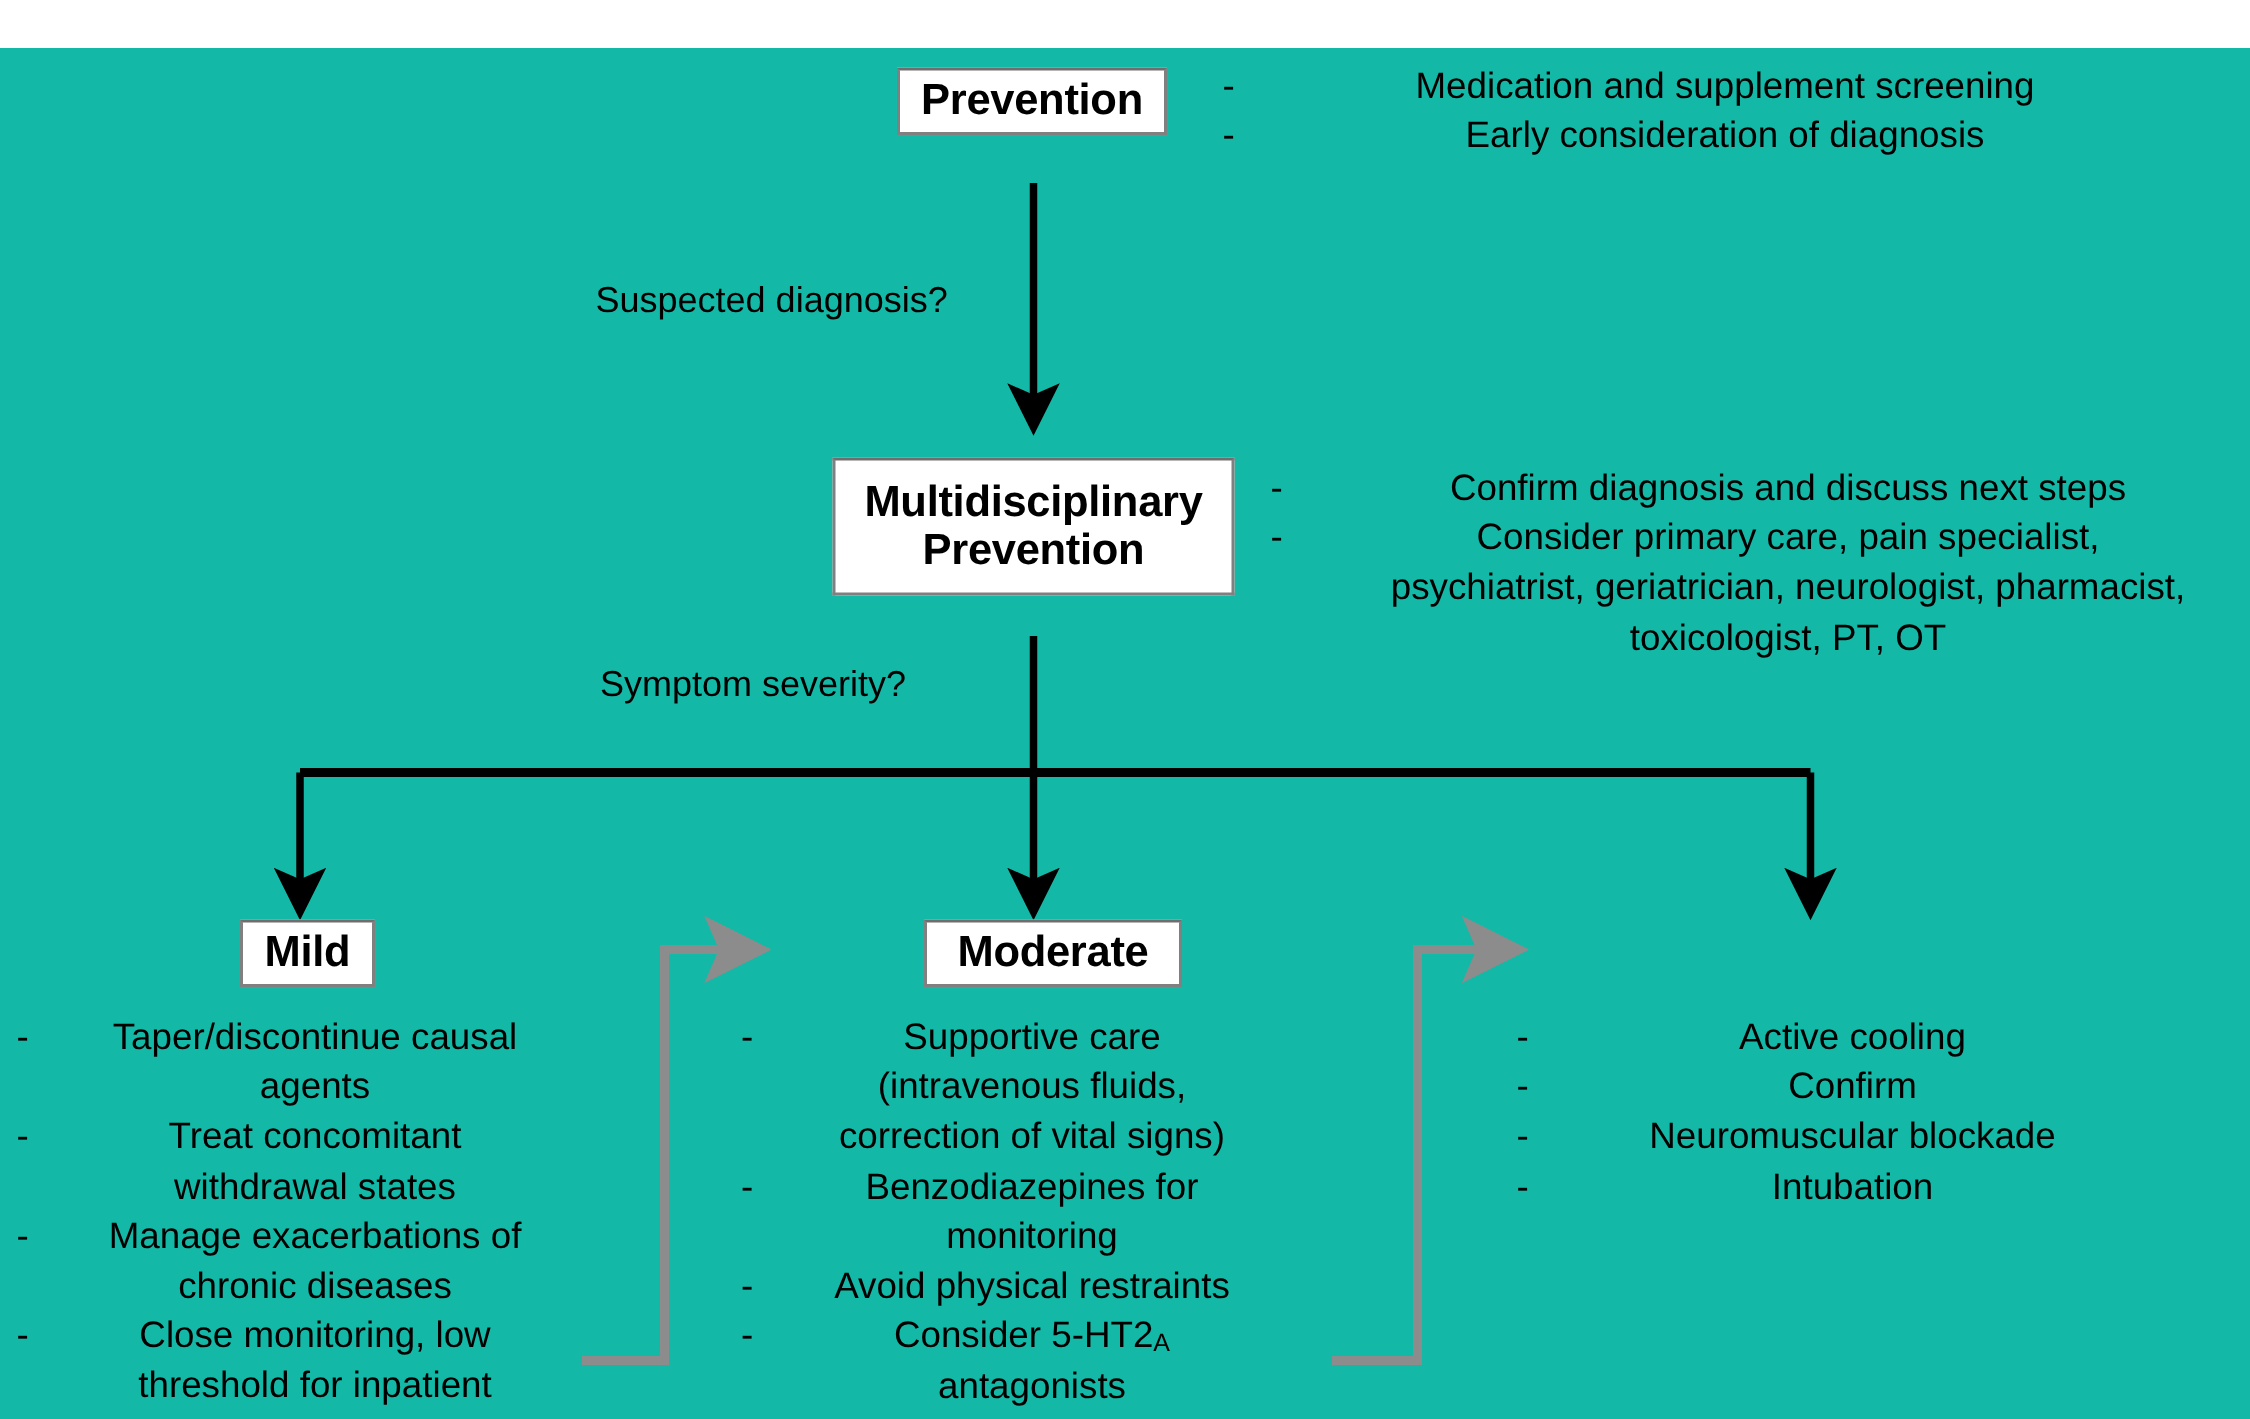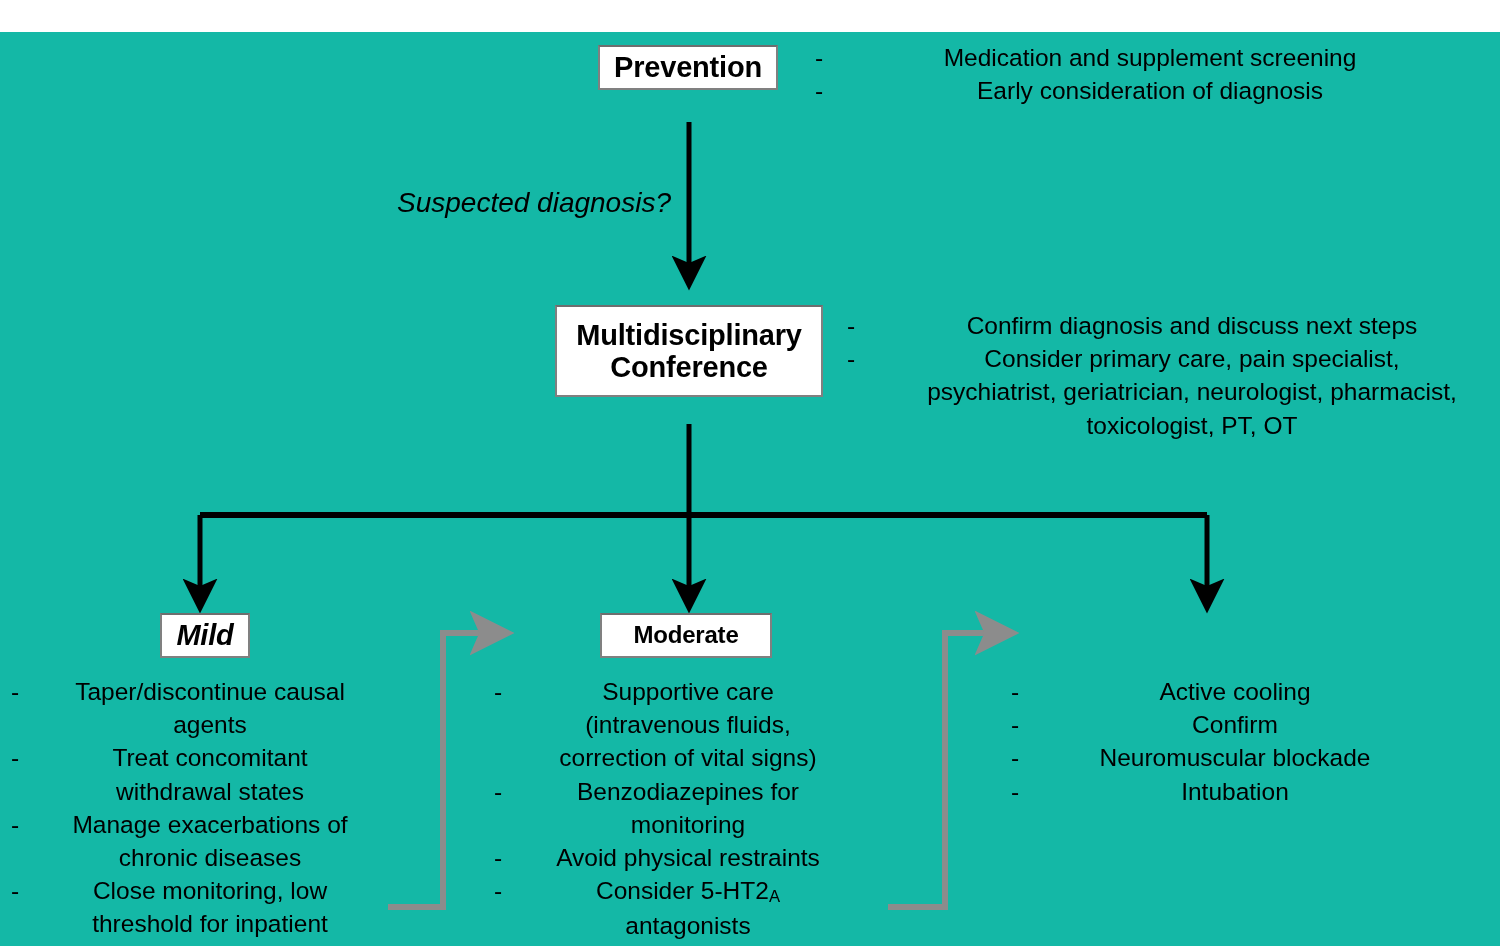--- a/index.html
+++ b/index.html
@@ -45,25 +45,24 @@
     left: 598px; top: 13px; width: 180px; height: 45px;
     font-size: 29px;
   }
   #box-conference {
     left: 555px; top: 273px; width: 268px; height: 92px;
     font-size: 29px;
   }
   #box-mild {
     left: 160px; top: 581px; width: 90px; height: 45px;
     font-size: 29px;
-    font-style: italic;
   }
   #box-moderate {
-    left: 600px; top: 581px; width: 172px; height: 45px;
-    font-size: 24px;
+    left: 616px; top: 581px; width: 172px; height: 45px;
+    font-size: 29px;
   }
   #box-severe {
     left: 1136px; top: 581px; width: 140px; height: 45px;
     font-size: 29px;
   }
 
   
   .bullets {
     position: absolute;
     font-size: 24.5px;
@@ -94,22 +93,21 @@
   #bullets-mild       { left: 11px;  top: 643px; width: 370px; }
   #bullets-moderate   { left: 494px; top: 643px; width: 360px; }
   #bullets-severe     { left: 1011px; top: 643px; width: 420px; }
 
   #bullets-conference .b-dash { width: 30px; }
   #bullets-prevention .b-dash { width: 30px; }
 
   
   .edge-label {
     position: absolute;
-    font-style: italic;
-    font-size: 28px;
+    font-size: 24px;
     color: #000000;
     white-space: nowrap;
   }
   #label-suspected { left: 397px; top: 155px; }
   #label-severity  { left: 400px; top: 411px; }
 
   
   #connectors {
     position: absolute;
     left: 0; top: 0;
@@ -163,34 +161,35 @@
       <path d="M 888 875 L 945 875 L 945 601 L 997 601" fill="none" stroke="#8c8c8c" stroke-width="6" marker-end="url(#arrow-gray)"></path>
     </g>
   </svg>
 
   <div class="node-box" id="box-prevention">
     <span class="node-label">Prevention</span>
   </div>
 
   <div class="node-box" id="box-conference">
     <span class="node-label">Multidisciplinary
-Conference</span>
+Prevention</span>
   </div>
 
   <div class="node-box" id="box-mild">
     <span class="node-label">Mild</span>
   </div>
 
   <div class="node-box" id="box-moderate">
     <span class="node-label">Moderate</span>
   </div>
 
 
   <div class="edge-label" id="label-suspected">Suspected diagnosis?</div>
 
+  <div class="edge-label" id="label-severity">Symptom severity?</div>
 
   <div class="bullets" id="bullets-prevention">
       <div class="b-row">
         <span class="b-dash">-</span>
         <span class="b-text">Medication and supplement screening</span>
       </div>
       <div class="b-row">
         <span class="b-dash">-</span>
         <span class="b-text">Early consideration of diagnosis</span>
       </div>

